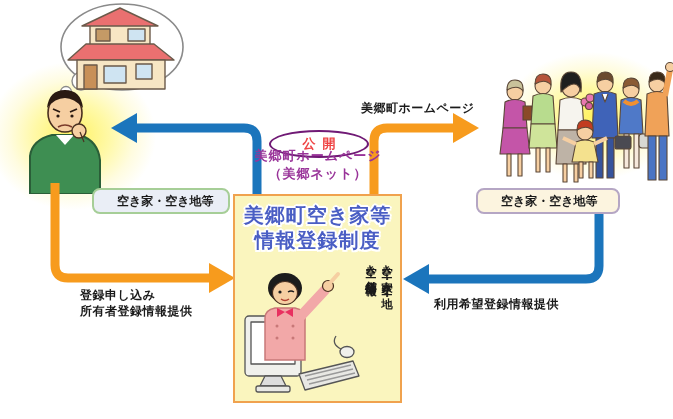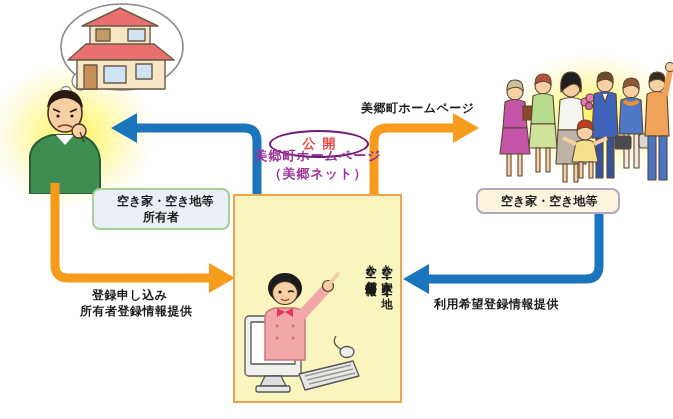--- a/index.html
+++ b/index.html
@@ -137,41 +137,44 @@
     <polygon points="137,113 137,143 111,128" fill="#1b75bc"></polygon>
     <path d="M 374 197 L 374 141 Q 374 128 387 128 L 453 128" fill="none" stroke-width="9" stroke="#f79b1d"></path>
     <polygon points="453,113 453,143 479,128" fill="#f79b1d"></polygon>
     <path d="M 55 183 L 55 265 Q 55 278 68 278 L 209 278" fill="none" stroke-width="9" stroke="#f79b1d"></path>
     <polygon points="209,263 209,293 235,278" fill="#f79b1d"></polygon>
     <path d="M 599 189 L 599 266 Q 599 279 586 279 L 429 279" fill="none" stroke-width="9" stroke="#1b75bc"></path>
     <polygon points="429,264 429,294 403,279" fill="#1b75bc"></polygon>
   </svg>
 
   <div class="arrow-label" style="left:361px;top:100px;">美郷町ホームページ</div>
-  <div class="arrow-label" style="left:80px;top:287px;margin-left:12px;">登録申し込み</div>
+  <div class="arrow-label" style="left:80px;top:287px;">登録申し込み</div>
   <div class="arrow-label" style="left:80px;top:303px;">所有者登録情報提供</div>
   <div class="arrow-label" style="left:434px;top:296px;">利用希望登録情報提供</div>
 
   <div class="public-ellipse">
     <span>公開</span>
   </div>
   <div class="homepage">
     <div class="l1">美郷町ホームページ</div>
     <div class="l2">（美郷ネット）</div>
   </div>
 
   <div class="side-box owner-box" style="left:92px;top:188px;width:88px;">
     <div>空き家・空き地等</div>
-    <div>所有者</div>
   </div>
   <div class="side-box seeker-box" style="left:476px;top:188px;width:94px;">
     <div>空き家・空き地等</div>
   </div>
 
   <div class="center-box">
+    <div class="center-title">
+      <div>美郷町空き家等</div>
+      <div>情報登録制度</div>
+    </div>
     <div class="vnote">
       <span>空き家・空き地・</span>
       <span>空き店舗等情報</span>
     </div>
 
     <svg class="abs" style="left:6px;top:68px;" width="122" height="134" viewBox="0 0 122 134">
       <g stroke="#555555" stroke-width="1.3" stroke-linejoin="round">
         <rect x="4" y="52" width="56" height="60" rx="4" fill="#f0f0ec"></rect>
         <rect x="10" y="58" width="44" height="42" fill="#ffffff"></rect>
         <polygon points="24,112 40,112 45,122 19,122" fill="#dddddd"></polygon>

